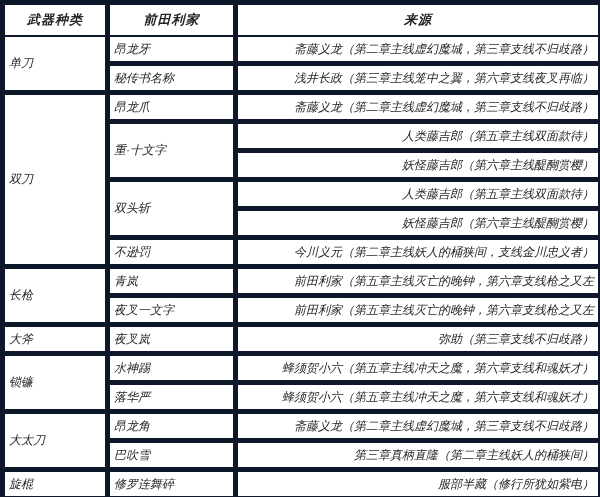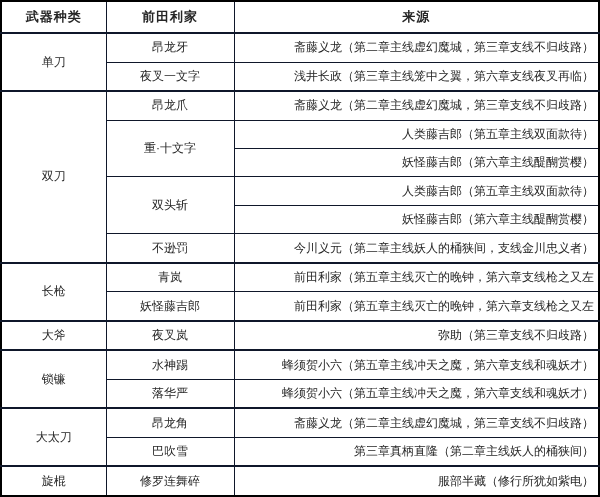--- a/index.html
+++ b/index.html
@@ -9,36 +9,37 @@
     height: 497px;
     border-collapse: collapse;
     table-layout: fixed;
     border: 2px solid #000000;
     background: #ffffff;
     font-family: "Liberation Sans", "DejaVu Sans", sans-serif;
     font-size: 12px;
     color: #262626;
   }
   table.weapons th, table.weapons td {
-    border: 1px solid #0f172a;
+    border: 5px solid #0f172a;
     padding: 0 4px;
     overflow: hidden;
     white-space: nowrap;
     vertical-align: middle;
+    font-style: italic;
   }
   table.weapons th {
     height: 30px;
     font-size: 13px;
     font-weight: bold;
     text-align: center;
     letter-spacing: 1px;
     border-bottom-width: 2px;
   }
   table.weapons td { height: 24px; }
-  td.weapon-cell, td.book-cell { text-align: center; }
+  td.weapon-cell, td.book-cell { text-align: left; }
   td.source-cell { text-align: right; padding-left: 5px; }
   tr.group-start > td { border-top-width: 2px; }
 </style>
 </head>
 <body>
 
 <table class="weapons">
   <colgroup>
     <col style="width:105px">
     <col style="width:128px">
@@ -52,21 +53,21 @@
     </tr>
   </thead>
   <tbody>
 
     <tr class="group-start">
       <td class="weapon-cell" rowspan="2">单刀</td>
       <td class="book-cell">昂龙牙</td>
       <td class="source-cell">斋藤义龙（第二章主线虚幻魔城，第三章支线不归歧路）</td>
     </tr>
     <tr>
-      <td class="book-cell">夜叉一文字</td>
+      <td class="book-cell">秘传书名称</td>
       <td class="source-cell">浅井长政（第三章主线笼中之翼，第六章支线夜叉再临）</td>
     </tr>
 
     <tr class="group-start">
       <td class="weapon-cell" rowspan="6">双刀</td>
       <td class="book-cell">昂龙爪</td>
       <td class="source-cell">斋藤义龙（第二章主线虚幻魔城，第三章支线不归歧路）</td>
     </tr>
     <tr>
       <td class="book-cell" rowspan="2">重·十文字</td>
@@ -86,21 +87,21 @@
       <td class="book-cell">不逊罚</td>
       <td class="source-cell">今川义元（第二章主线妖人的桶狭间，支线金川忠义者）</td>
     </tr>
 
     <tr class="group-start">
       <td class="weapon-cell" rowspan="2">长枪</td>
       <td class="book-cell">青岚</td>
       <td class="source-cell">前田利家（第五章主线灭亡的晚钟，第六章支线枪之又左</td>
     </tr>
     <tr>
-      <td class="book-cell">妖怪藤吉郎</td>
+      <td class="book-cell">夜叉一文字</td>
       <td class="source-cell">前田利家（第五章主线灭亡的晚钟，第六章支线枪之又左</td>
     </tr>
 
     <tr class="group-start">
       <td class="weapon-cell">大斧</td>
       <td class="book-cell">夜叉岚</td>
       <td class="source-cell">弥助（第三章支线不归歧路）</td>
     </tr>
 
     <tr class="group-start">

